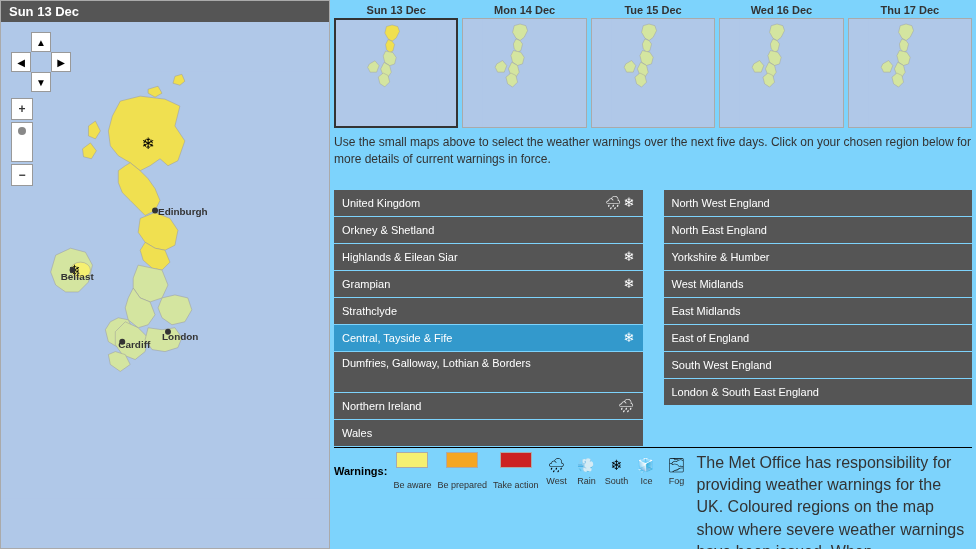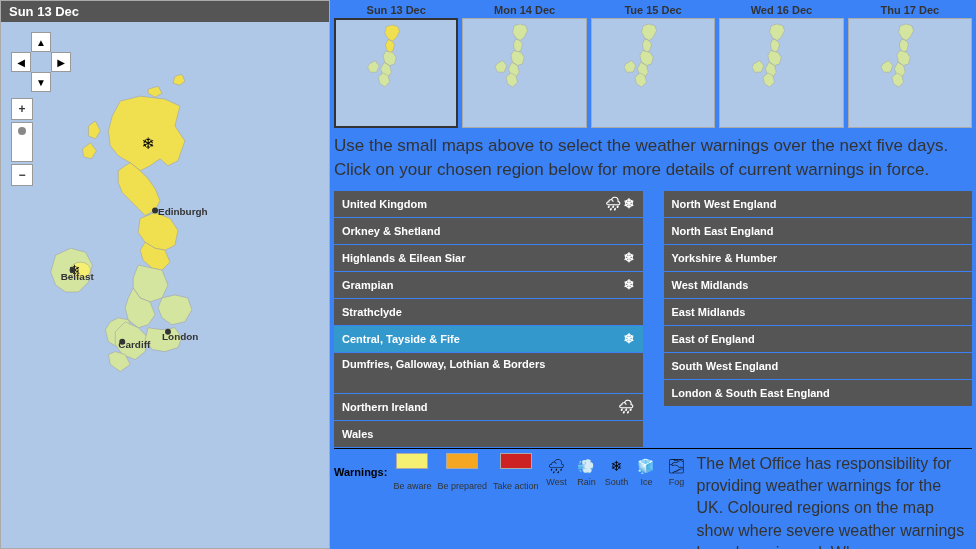--- a/index.html
+++ b/index.html
@@ -9,21 +9,21 @@
       background: #fff;
       width: 976px;
       height: 549px;
       overflow: hidden;
     }
 
     .main-container {
       display: flex;
       width: 976px;
       height: 549px;
-      background: #3b82f6;
+      background: #7dd3fc;
     }
 
     
     .map-panel {
       width: 330px;
       min-width: 330px;
       background: #b0c8e8;
       position: relative;
       border: 1px solid #aaa;
       display: flex;
@@ -137,32 +137,31 @@
       position: relative;
       overflow: hidden;
     }
 
     .small-map-item.active .small-map-img {
       border: 2px solid #333;
     }
 
     
     .instructions-text {
-      font-size: 17px;
+      font-size: 12px;
       color: #333;
-      margin-bottom: 9px;
+      margin-bottom: 22px;
       line-height: 1.4;
     }
 
     
     .regions-container {
       display: flex;
       gap: 21px;
       flex: 1;
-      font-weight: bold;
     }
 
     .regions-column {
       flex: 1;
       display: flex;
       flex-direction: column;
     }
 
     .region-row {
       background: #555;

